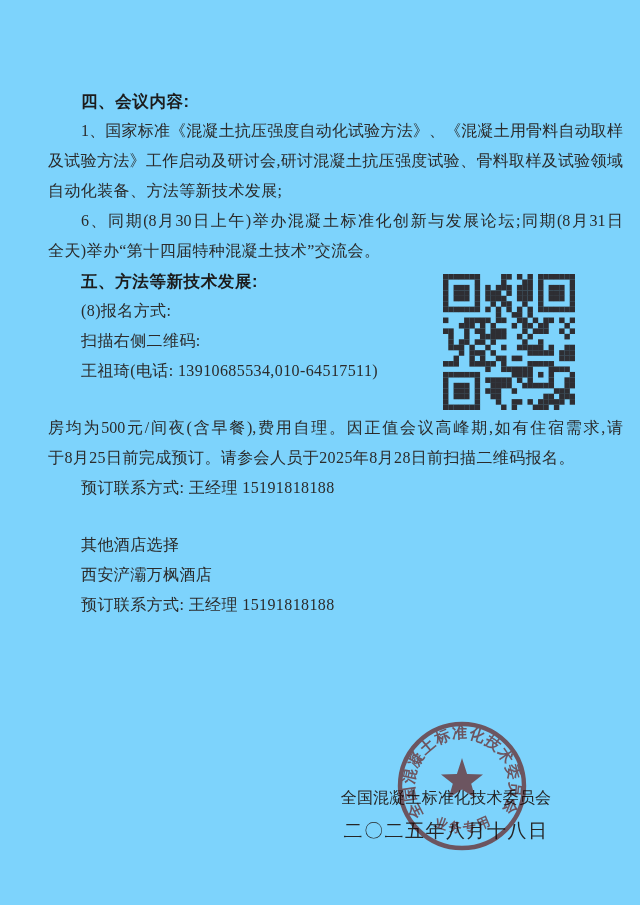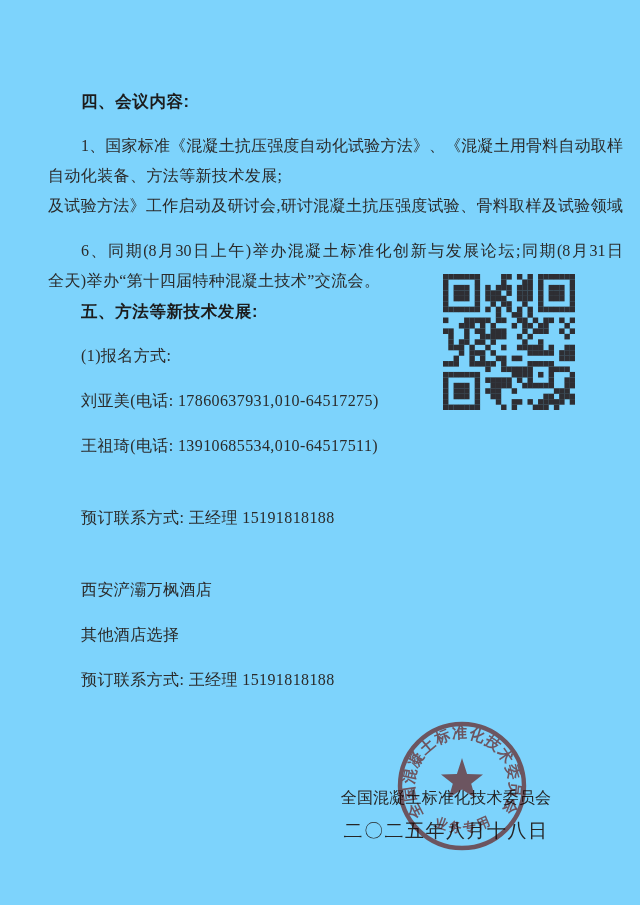--- a/index.html
+++ b/index.html
@@ -23,21 +23,21 @@
     letter-spacing:0.4px;
     white-space:nowrap;
   }
   .doc-body .line.just{
     white-space:normal;
     text-align:justify;
     text-align-last:justify;
     text-justify:inter-character;
     letter-spacing:0;
   }
-  .doc-body .ind{ text-indent:33px;margin-top:15px; }
+  .doc-body .ind{ text-indent:33px; }
   .doc-body .heading{
     font-family:"Liberation Sans","DejaVu Sans",sans-serif;
     font-weight:700;
     font-size:16.5px;
     line-height:30px;
     color:#1c1c1c;
     text-indent:33px;
     letter-spacing:0.6px;
     white-space:nowrap;
   }
@@ -81,33 +81,35 @@
   }
 </style>
 </head>
 <body>
 
 <div class="page">
 
   <div class="doc-body">
       <div class="heading">四、会议内容:</div>
       <div class="line ind just">1、国家标准《混凝土抗压强度自动化试验方法》、《混凝土用骨料自动取样</div>
+      <div class="line just">及试验方法》工作启动及研讨会,研讨混凝土抗压强度试验、骨料取样及试验领域</div>
       <div class="line">自动化装备、方法等新技术发展;</div>
-      <div class="line just">及试验方法》工作启动及研讨会,研讨混凝土抗压强度试验、骨料取样及试验领域</div>
       <div class="line ind just">6、同期(8月30日上午)举办混凝土标准化创新与发展论坛;同期(8月31日</div>
       <div class="line">全天)举办“第十四届特种混凝土技术”交流会。</div>
       <div class="heading">五、方法等新技术发展:</div>
-      <div class="line ind">(1)报名方式:</div>
-      <div class="line ind">刘亚美(电话: 17860637931,010-64517275)</div>
+      <div class="line ind">(8)报名方式:</div>
+      <div class="line ind">扫描右侧二维码:</div>
       <div class="line ind">王祖琦(电话: 13910685534,010-64517511)</div>
       <div class="blank"></div>
+      <div class="line just">房均为500元/间夜(含早餐),费用自理。因正值会议高峰期,如有住宿需求,请</div>
+      <div class="line">于8月25日前完成预订。请参会人员于2025年8月28日前扫描二维码报名。</div>
       <div class="line ind">预订联系方式: 王经理 15191818188</div>
       <div class="blank"></div>
+      <div class="line ind">其他酒店选择</div>
       <div class="line ind">西安浐灞万枫酒店</div>
-      <div class="line ind">其他酒店选择</div>
       <div class="line ind">预订联系方式: 王经理 15191818188</div>
     </div>
 
   <div class="qr">
     <svg viewBox="0 0 136 136" preserveAspectRatio="none" fill="#2e2e33">
         <rect x="0.00" y="0.00" width="5.59" height="5.59"></rect>
         <rect x="5.44" y="0.00" width="5.59" height="5.59"></rect>
         <rect x="10.88" y="0.00" width="5.59" height="5.59"></rect>
         <rect x="16.32" y="0.00" width="5.59" height="5.59"></rect>
         <rect x="21.76" y="0.00" width="5.59" height="5.59"></rect>

